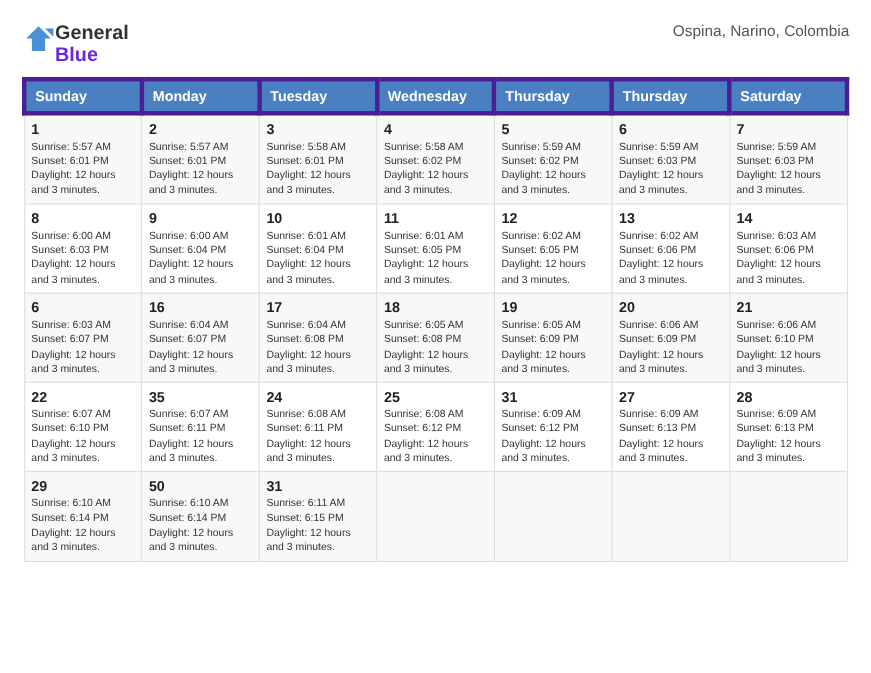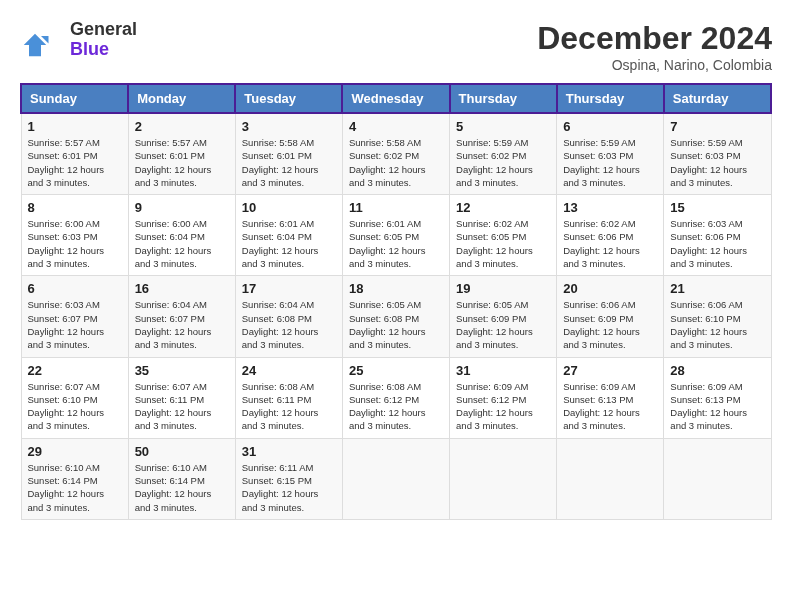--- a/index.html
+++ b/index.html
@@ -11,22 +11,22 @@
       padding: 20px;
     }
     .header-area {
       display: flex;
       justify-content: space-between;
       align-items: flex-start;
       margin-bottom: 10px;
     }
     .logo {
       display: flex;
-      align-items: flex-end;
-      gap: 20px;
+      align-items: flex-start;
+      gap: 0;
     }
     .logo-text {
       font-size: 18px;
       font-weight: bold;
       color: #333;
       line-height: 1.1;
     }
     .logo-text span {
       color: #6d28d9;
     }
@@ -51,21 +51,21 @@
       border-collapse: collapse;
       font-size: 11px;
     }
     thead th {
       background-color: #4a7fc1;
       color: #fff;
       padding: 6px 8px;
       text-align: left;
       font-size: 13px;
       font-weight: bold;
-      border: 2px solid #4c1d95;
+      border: 4px solid #4c1d95;
     }
     tbody td {
       border: 1px solid #ddd;
       padding: 5px 6px;
       vertical-align: top;
       width: 14.28%;
       min-height: 80px;
       background: #fff;
     }
     tbody tr:nth-child(odd) td {
@@ -98,21 +98,20 @@
     <svg class="logo-icon" viewBox="0 0 40 40">
       <polygon points="20,5 35,20 28,20 28,35 12,35 12,20 5,20" fill="#4a90d9"></polygon>
       <polygon points="28,8 38,8 38,18" fill="#4a90d9"></polygon>
     </svg>
     <div class="logo-text">
       <div>General</div>
       <div><span>Blue</span></div>
     </div>
   </div>
   <div class="title-area">
-    <div class="main-title">December 2024</div>
     <div class="subtitle">Ospina, Narino, Colombia</div>
   </div>
 </div>
 
 <table>
   <thead>
     <tr>
     <th>Sunday</th>
         <th>Monday</th>
         <th>Tuesday</th>
@@ -172,21 +171,21 @@
         </td>
         <td>
           <span class="day-num">12</span>
           <div class="day-info">Sunrise: 6:02 AM<br>Sunset: 6:05 PM<br>Daylight: 12 hours and 3 minutes.</div>
         </td>
         <td>
           <span class="day-num">13</span>
           <div class="day-info">Sunrise: 6:02 AM<br>Sunset: 6:06 PM<br>Daylight: 12 hours and 3 minutes.</div>
         </td>
         <td>
-          <span class="day-num">15</span>
+          <span class="day-num">14</span>
           <div class="day-info">Sunrise: 6:03 AM<br>Sunset: 6:06 PM<br>Daylight: 12 hours and 3 minutes.</div>
         </td>
       </tr>
       <tr>
         <td>
           <span class="day-num">6</span>
           <div class="day-info">Sunrise: 6:03 AM<br>Sunset: 6:07 PM<br>Daylight: 12 hours and 3 minutes.</div>
         </td>
         <td>
           <span class="day-num">16</span>

